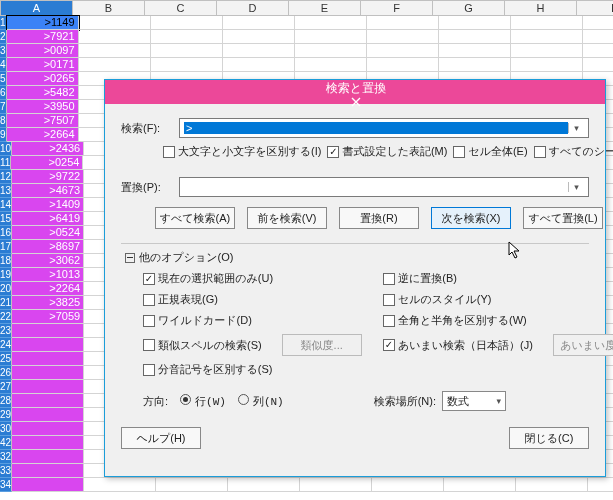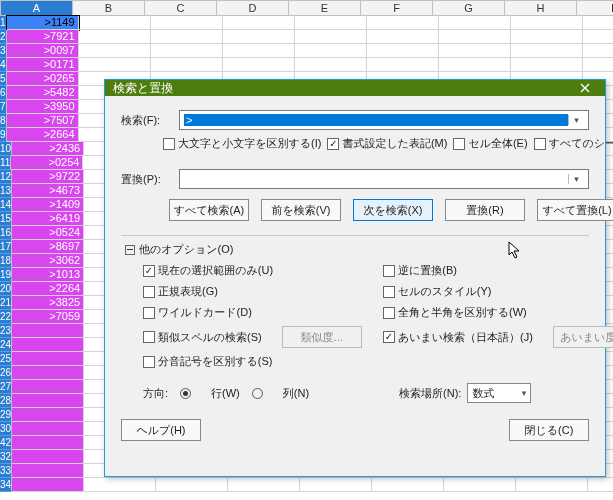--- a/index.html
+++ b/index.html
@@ -58,27 +58,28 @@
     position: absolute;
     left: 104px; top: 79px;
     width: 502px;
     height: 398px;
     background: #f0f0f0;
     border: 1px solid #1b9dd9;
     box-shadow: 2px 2px 6px rgba(0,0,0,.25);
     display:flex; flex-direction:column;
   }
   .titlebar {
-    height: 16px;
-    background: #4d7c0f;
+    height: 24px;
+    background: #ec4899;
     color: #fff;
     display: flex;
     align-items: center;
     padding: 0 6px 0 8px;
     font-size: 12px;
+    flex-direction: column;
   }
   .titlebar .title { flex:1; }
   .titlebar .close {
     width: 28px; height: 18px;
     display:flex;align-items:center;justify-content:center;
     color:#fff;
   }
   .dlg-body{ padding: 14px 16px 10px 16px; flex:1; color:#222;}
   .form-row{ display:flex; align-items:center; margin-bottom:6px;}
   .form-row .lbl{ width:58px; }
@@ -97,21 +98,21 @@
     border-left:1px solid #bbb;
     font-size:9px;
   }
   .check-row{ display:flex; gap:6px; align-items:center; margin:4px 0 18px 42px; flex-wrap:nowrap;}
   .chk{ display:flex; align-items:center; gap:3px; white-space:nowrap; font-size:11px;}
   .chk .box{
     width:12px;height:12px;border:1px solid #666;background:#fff;
     display:flex;align-items:center;justify-content:center;font-size:10px;color:#222;
   }
   .chk .box.checked::after{content:"✓";line-height:10px;}
-  .btn-row{ display:flex; gap:12px; justify-content:space-between; margin:10px 0 14px 48px;}
+  .btn-row{ display:flex; gap:12px; justify-content:center; margin:10px 0 14px 48px;}
   .btn{
     min-width:80px; height:22px;
     border:1px solid #888; background:#f8f8f8;
     display:flex;align-items:center;justify-content:center;
     font-size:11px; padding:0 8px;
     white-space:nowrap;
   }
   .btn.highlight{ border:1px solid #0078d7; background:#e5f1fb;}
   .btn.disabled{ color:#888; border-color:#bbb; background:#f0f0f0;}
   .sep{ border-top:1px solid #c8c8c8; margin: 0 0 6px 0;}
@@ -121,21 +122,21 @@
     width:10px;height:10px;border:1px solid #666;display:flex;align-items:center;justify-content:center;
     font-size:10px;line-height:8px;position:relative;
   }
   .group-header .minus::after{content:"";width:6px;height:1px;background:#333;}
   .opts-grid{ display:flex; gap:40px; margin-left:18px;}
   .opts-col{ display:flex; flex-direction:column; gap:6px; width:200px;}
   .opts-col .chk .box{width:12px;height:12px;}
   .inline-btn{ margin-left:12px;}
   .opt-with-btn{display:flex;align-items:center;gap:8px;}
   .direction-row{display:flex;align-items:center;gap:12px;margin:14px 0 0 18px;}
-  .radio{display:flex;align-items:center;gap:20px;}
+  .radio{display:flex;gap:4px;font-family:Liberation Mono, monospace;}
   .radio .circ{width:11px;height:11px;border:1px solid #555;border-radius:50%;display:flex;align-items:center;justify-content:center;}
   .radio .circ.on::after{content:"";width:5px;height:5px;background:#333;border-radius:50%;}
   .loc-row{display:flex;align-items:center;gap:6px;margin:14px 0 0 0;}
   .select-small{
     width:64px;height:20px;border:1px solid #888;background:#fff;
     display:flex;align-items:center;padding:0 4px;justify-content:space-between;
   }
   .bottom-row{display:flex;gap:14px;margin:16px 0 0 0;align-items:center;}
   .bottom-row .spacer{flex:1;}
   .cursor{
@@ -610,22 +611,22 @@
       <span class="lbl">置換(P):</span>
       <div class="combo">
         <span class="val plain"></span>
         <span class="arrow">▾</span>
       </div>
     </div>
 
     <div class="btn-row">
       <div class="btn">すべて検索(A)</div>
       <div class="btn">前を検索(V)</div>
+      <div class="btn">置換(R)</div>
       <div class="btn highlight">次を検索(X)</div>
-      <div class="btn">置換(R)</div>
       <div class="btn">すべて置換(L)</div>
     </div>
 
     <div class="sep"></div>
 
     <div class="options-group">
       <div class="group-header">
         <span class="minus"></span>
         <span>他のオプション(O)</span>
       </div>

